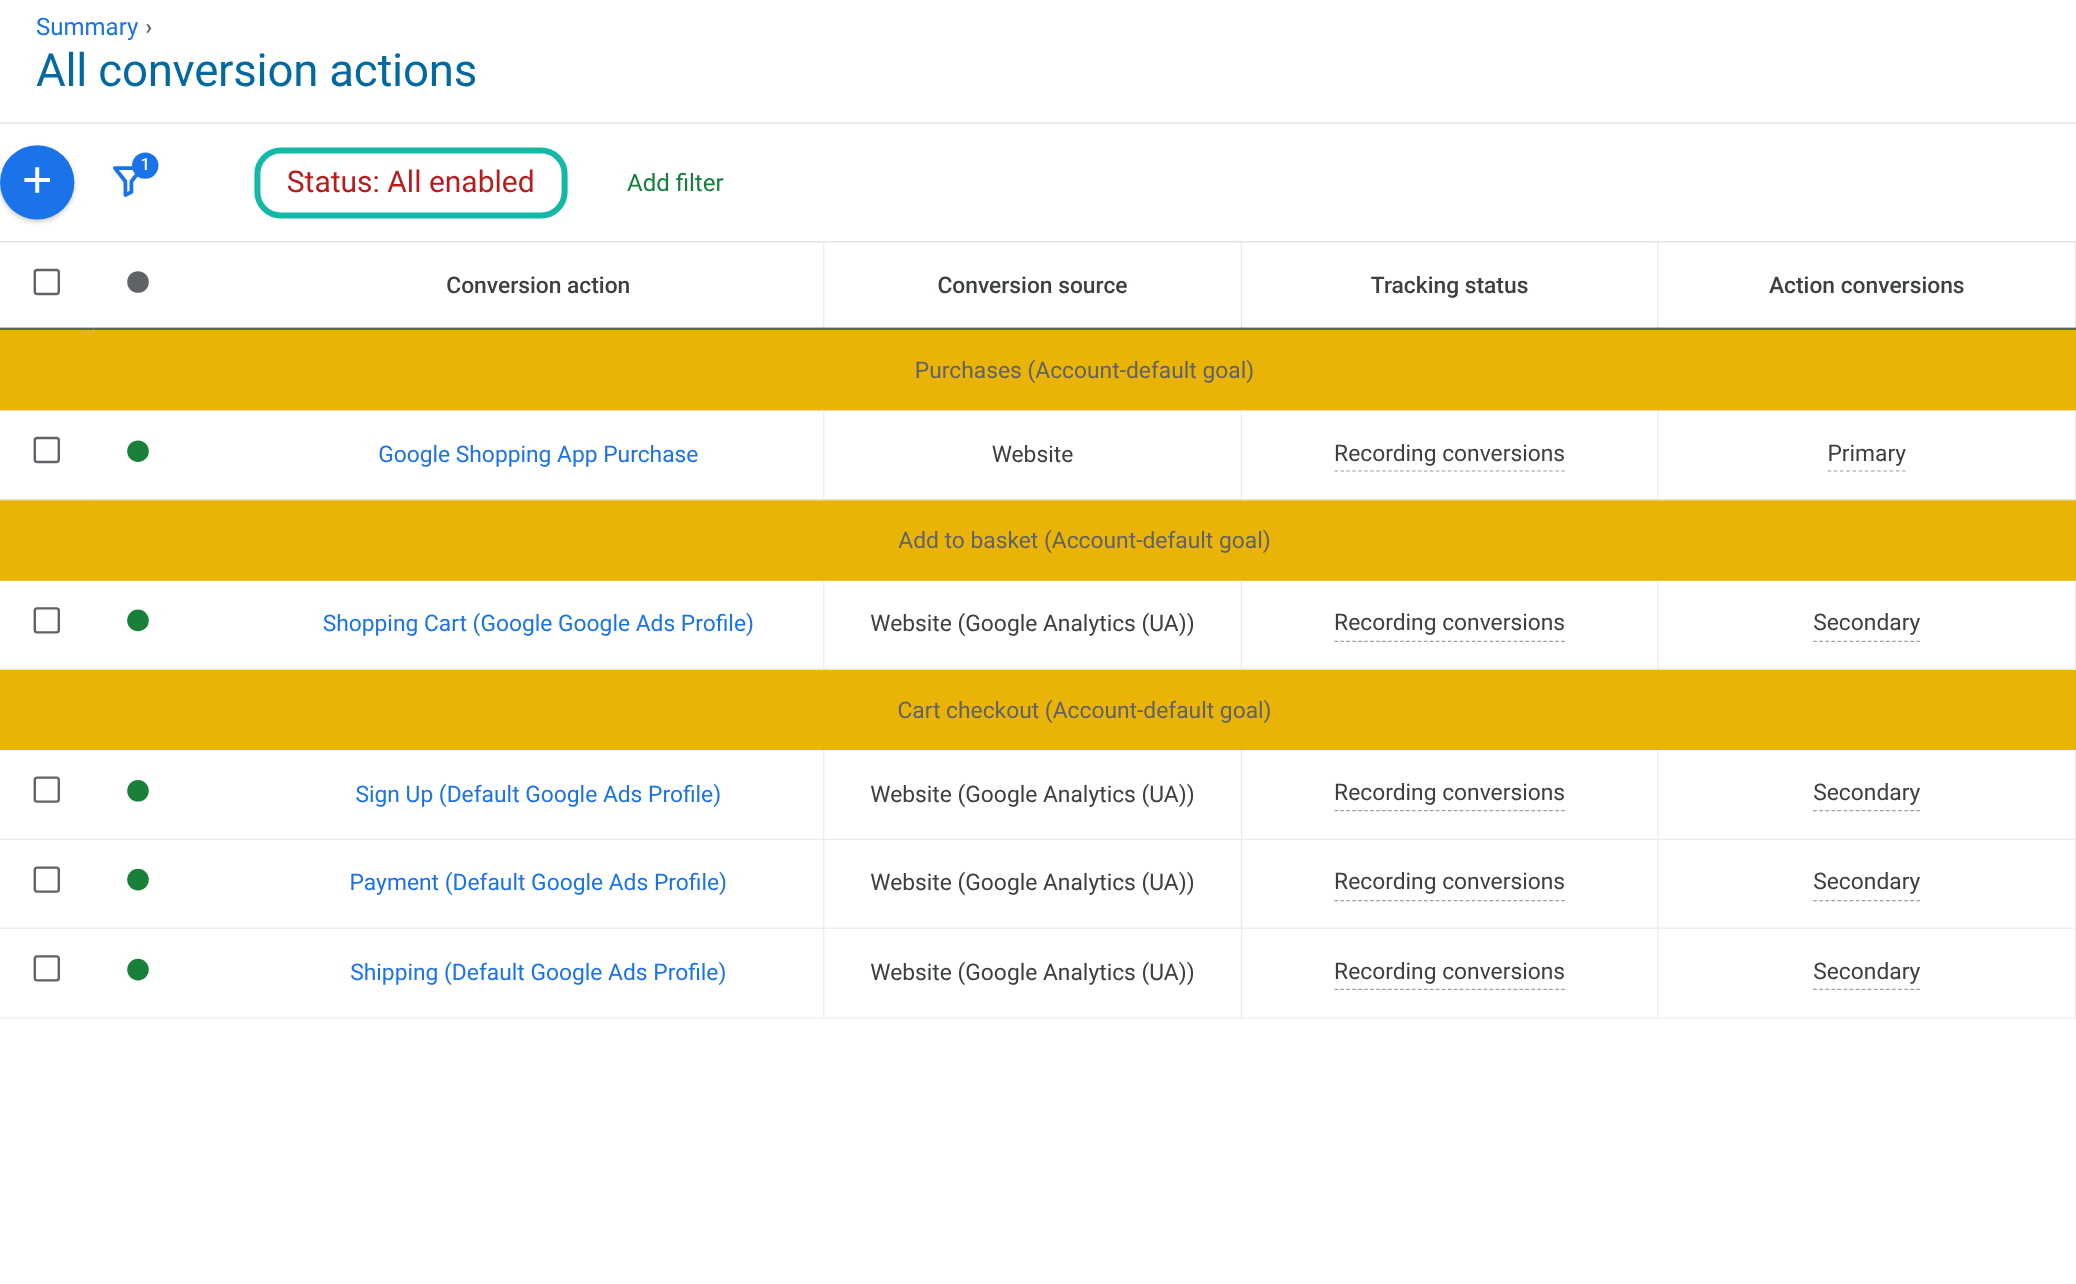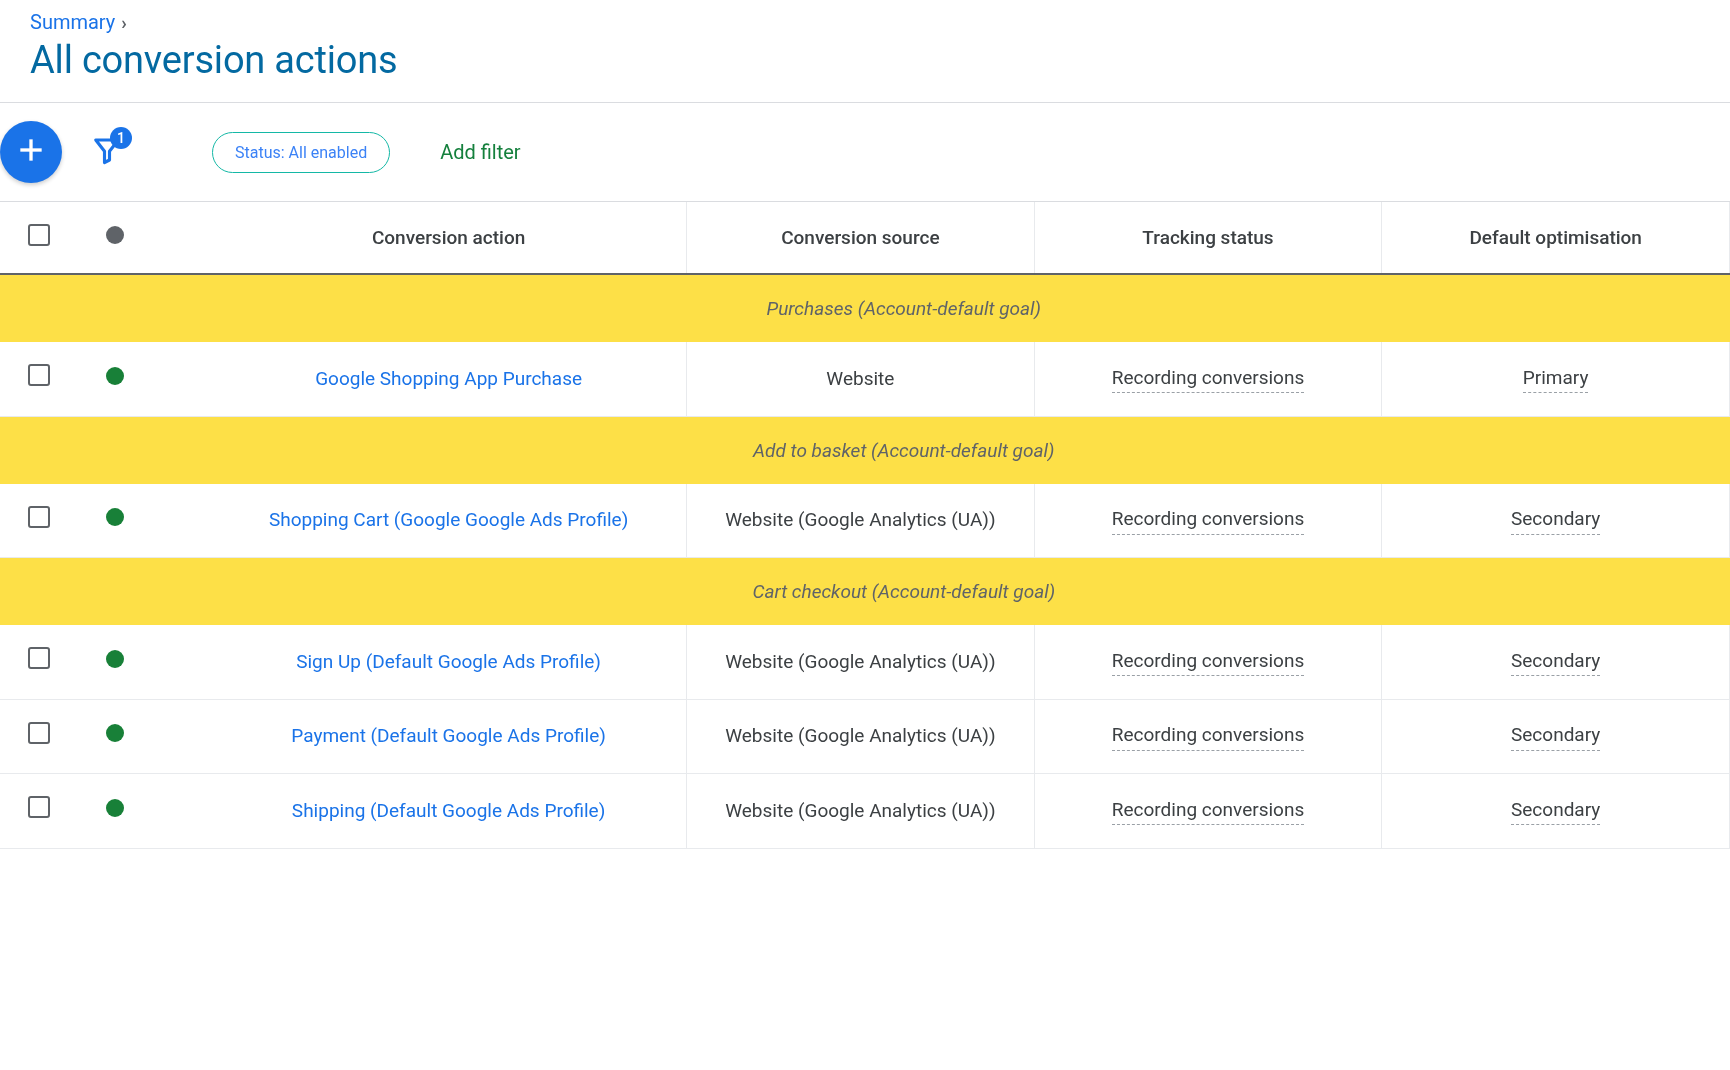--- a/index.html
+++ b/index.html
@@ -79,25 +79,25 @@
       width: 22px;
       height: 22px;
       border-radius: 50%;
       display: flex;
       align-items: center;
       justify-content: center;
       font-size: 14px;
       font-weight: 500;
     }
     .filter-chip {
-      border: 1px solid #14b8a6;
+      border: 5px solid #14b8a6;
       border-radius: 22px;
       padding: 10px 22px;
-      font-size: 16px;
-      color: #3b82f6;
+      font-size: 25px;
+      color: #b91c1c;
       cursor: pointer;
       margin-left: 60px;
     }
     .add-filter {
       font-size: 20px;
       color: #15803d;
       cursor: pointer;
       margin-left: 20px;
     }
     
@@ -135,22 +135,21 @@
     }
     .status-dot {
       width: 18px;
       height: 18px;
       border-radius: 50%;
       display: inline-block;
     }
     .status-dot.gray { background: #5f6368; }
     .status-dot.green { background: #188038; }
     .group-row {
-      background: #fde047;
-      font-style: italic;
+      background: #eab308;
     }
     .group-row .td {
       padding: 22px 14px 22px 92px;
       color: #5f6368;
       font-size: 19px;
       border-right: none;
     }
     .data-row {
       border-bottom: 1px solid #e8eaed;
     }
@@ -207,21 +206,21 @@
       <tr class="table-header-row">
         <th class="th col-checkbox">
           <span class="checkbox"></span>
         </th>
         <th class="th col-status">
           <span class="status-dot gray"></span>
         </th>
         <th class="th col-name">Conversion action</th>
         <th class="th col-source">Conversion source</th>
         <th class="th col-tracking">Tracking status</th>
-        <th class="th col-opt">Default optimisation</th>
+        <th class="th col-opt">Action conversions</th>
       </tr>
     </thead>
     <tbody id="table-body">
         <tr class="group-row">
           <td class="td" colspan="6">Purchases (Account-default goal)</td>
         </tr>
         <tr class="data-row">
           <td class="td col-checkbox"><span class="checkbox"></span></td>
           <td class="td col-status"><span class="status-dot green"></span></td>
           <td class="td col-name"><span class="link">Google Shopping App Purchase</span></td>

